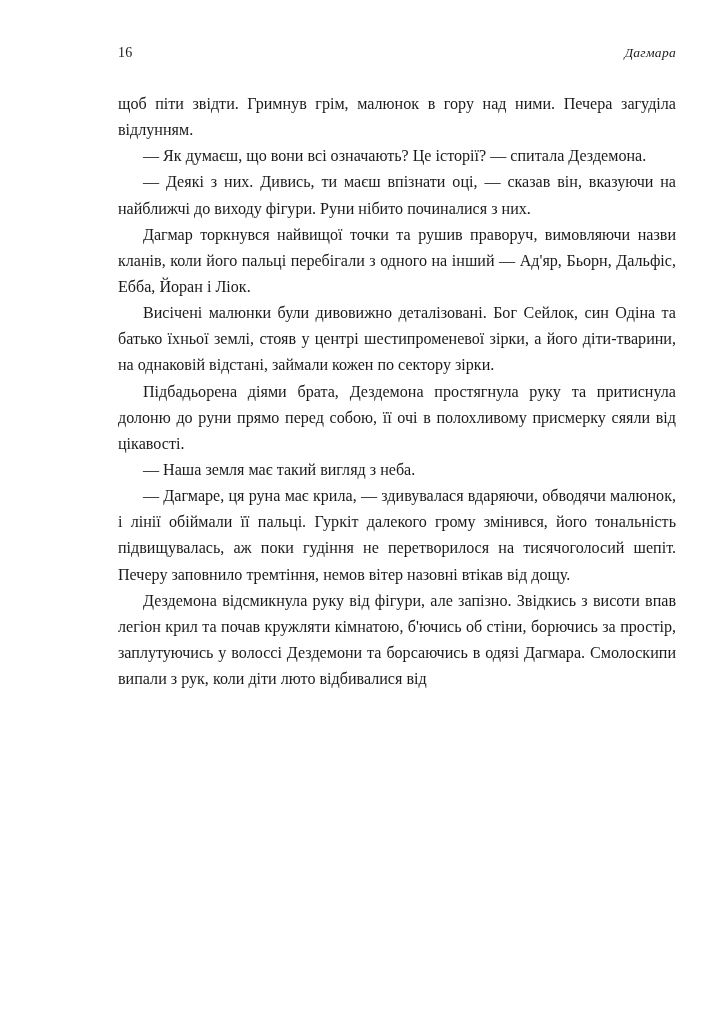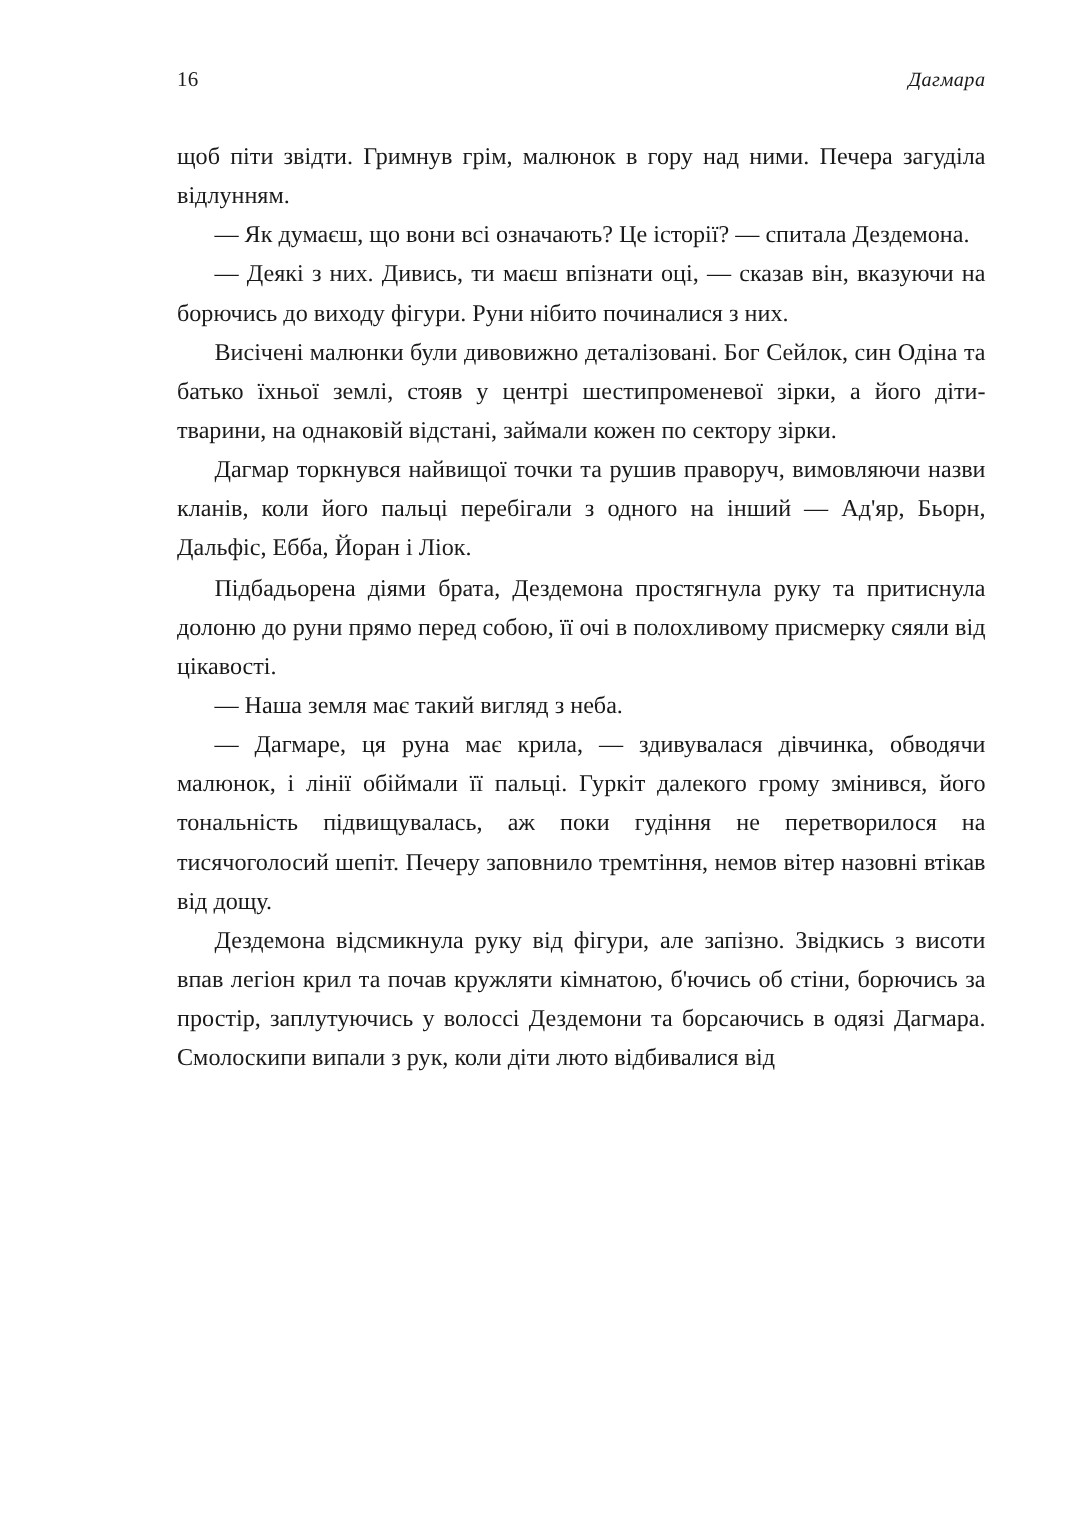--- a/index.html
+++ b/index.html
@@ -12,21 +12,21 @@
     height: 1023px;
     font-family: "Liberation Serif", serif;
     color: #1a1a1a;
     -webkit-font-smoothing: antialiased;
   }
   .page {
     position: relative;
     width: 723px;
     height: 1023px;
     box-sizing: border-box;
-    padding: 45px 66px 0 118px;
+    padding: 45px 47px 0 118px;
   }
   .running-head {
     display: flex;
     justify-content: space-between;
     align-items: baseline;
     font-size: 13.5px;
     color: #1a1a1a;
     margin-bottom: 30px;
   }
   .folio {
@@ -61,22 +61,22 @@
 <div class="page">
 
   <div class="running-head">
     <span class="folio">16</span>
     <span class="chapter-label">Дагмара</span>
   </div>
 
   <div class="body-text">
     <p>щоб піти звідти. Гримнув грім, малюнок в гору над ними. Печера загуділа відлунням.</p>
     <p class="indent">— Як думаєш, що вони всі означають? Це історії? — спитала Дездемона.</p>
-    <p class="indent">— Деякі з них. Дивись, ти маєш впізнати оці, — сказав він, вказуючи на борючись до виходу фігури. Руни нібито починалися з них.</p>
+    <p class="indent">— Деякі з них. Дивись, ти маєш впізнати оці, — сказав він, вказуючи на найближчі до виходу фігури. Руни нібито починалися з них.</p>
+    <p class="indent">Дагмар торкнувся найвищої точки та рушив праворуч, вимовляючи назви кланів, коли його пальці перебігали з одного на інший — Ад'яр, Бьорн, Дальфіс, Ебба, Йоран і Ліок.</p>
     <p class="indent">Висічені малюнки були дивовижно деталізовані. Бог Сейлок, син Одіна та батько їхньої землі, стояв у центрі шестипроменевої зірки, а його діти-тварини, на однаковій відстані, займали кожен по сектору зірки.</p>
-    <p class="indent">Дагмар торкнувся найвищої точки та рушив праворуч, вимовляючи назви кланів, коли його пальці перебігали з одного на інший — Ад'яр, Бьорн, Дальфіс, Ебба, Йоран і Ліок.</p>
     <p class="indent">Підбадьорена діями брата, Дездемона простягнула руку та притиснула долоню до руни прямо перед собою, її очі в полохливому присмерку сяяли від цікавості.</p>
     <p class="indent">— Наша земля має такий вигляд з неба.</p>
-    <p class="indent">— Дагмаре, ця руна має крила, — здивувалася дівчинка, обводячи малюнок, і лінії обіймали її пальці. Гуркіт далекого грому змінився, його тональність підвищувалась, аж поки гудіння не перетворилося на тисячоголосий шепіт. Печеру заповнило тремтіння, немов вітер назовні втікав від дощу.</p>
+    <p class="indent">— Дагмаре, ця руна має крила, — здивувалася вдаряючи, обводячи малюнок, і лінії обіймали її пальці. Гуркіт далекого грому змінився, його тональність підвищувалась, аж поки гудіння не перетворилося на тисячоголосий шепіт. Печеру заповнило тремтіння, немов вітер назовні втікав від дощу.</p>
     <p class="indent">Дездемона відсмикнула руку від фігури, але запізно. Звідкись з висоти впав легіон крил та почав кружляти кімнатою, б'ючись об стіни, борючись за простір, заплутуючись у волоссі Дездемони та борсаючись в одязі Дагмара. Смолоскипи випали з рук, коли діти люто відбивалися від</p>
   </div>
 
 </div>
 
 </body></html>

